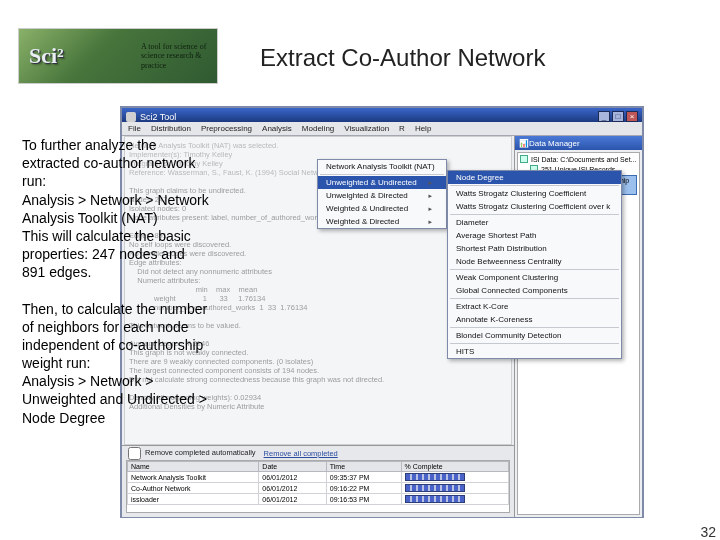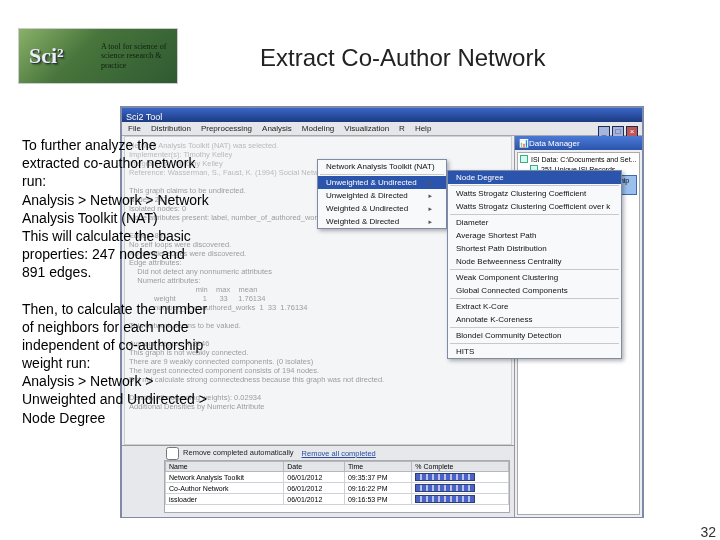--- a/index.html
+++ b/index.html
@@ -9,21 +9,21 @@
     width: 720px;
     height: 540px;
     background: #fff;
     position: relative;
     overflow: hidden;
   }
   .sci2-badge {
     position: absolute;
     top: 28px;
     left: 18px;
-    width: 160px;
+    width: 200px;
     height: 56px;
     border: 1px solid #ccc;
     background: linear-gradient(135deg,#8ab169 0%,#47753b 40%,#2f5a32 100%);
     display: flex;
     align-items: center;
     justify-content: flex-start;
     overflow: hidden;
   }
   .sci2-logo {
     font-family: Georgia, serif;
@@ -79,24 +79,23 @@
     background: #cfd3da;
     font-family: Tahoma, Verdana, sans-serif;
     font-size: 9px;
     z-index: 5;
   }
   .titlebar {
     height: 14px;
     background: linear-gradient(#3a66c9,#1c3a80);
     color: #fff;
     display: flex;
-    align-items: flex-start;
+    align-items: flex-end;
     padding: 0 4px;
     gap: 4px;
-    flex-direction: column;
   }
   .titlebar .icon { width: 10px; height: 10px; background:#d0d0d0; border-radius:2px; }
   .wc { margin-left:auto; display:flex; gap:2px; }
   .wc div { width:12px;height:11px;border:1px solid #1b2b55;background:#a7b5dc;font-size:8px;line-height:9px;text-align:center;color:#1b2b55; }
   .wc .x { background:#c05757;color:#fff; }
   .menubar {
     height: 14px;
     background:#e5e6ea;
     border-bottom:1px solid #a5a8b0;
     display:flex;
@@ -131,21 +130,21 @@
   .dm-sel { background:#9cc0ee;border:1px solid #3b6bb0;padding:0 1px; }
   
   .mute { opacity:0.45; }
   
   .work-area { flex:1; background:#fff; margin:0 2px; border:1px solid #aaa; padding:4px; font-size:7.5px; color:#333; overflow:hidden; position:relative; }
   .work-area .line { white-space: pre; }
   .gray { color:#777; }
   
   .tasks {
     height:72px; background:#e7e8ec; border-top:1px solid #999;
-    display:flex; flex-direction:column;padding-left:38px;
+    display:flex; flex-direction:column;
   }
   .task-tools { height:14px; display:flex; align-items:center; gap:8px; padding:0 6px; font-size:7.5px; color:#222; }
   .task-tools a { color:#2a4da0; text-decoration:underline; cursor:pointer; }
   .task-grid { flex:1; margin:0 4px 4px; background:#fff; border:1px solid #aaa; overflow:hidden; }
   .task-grid table { border-collapse:collapse; width:100%; font-size:7px; }
   .task-grid th { background:#e3e5e9; border:1px solid #b5b8bf; padding:1px 3px; text-align:left; font-weight:normal; }
   .task-grid td { border:1px solid #d0d2d8; padding:1px 3px; }
   .prog { width:60px; height:8px; background:repeating-linear-gradient(90deg,#4a63c8 0 4px,#b9c2e4 4px 6px); border:1px solid #2d3d77; }
   
   .menu {

